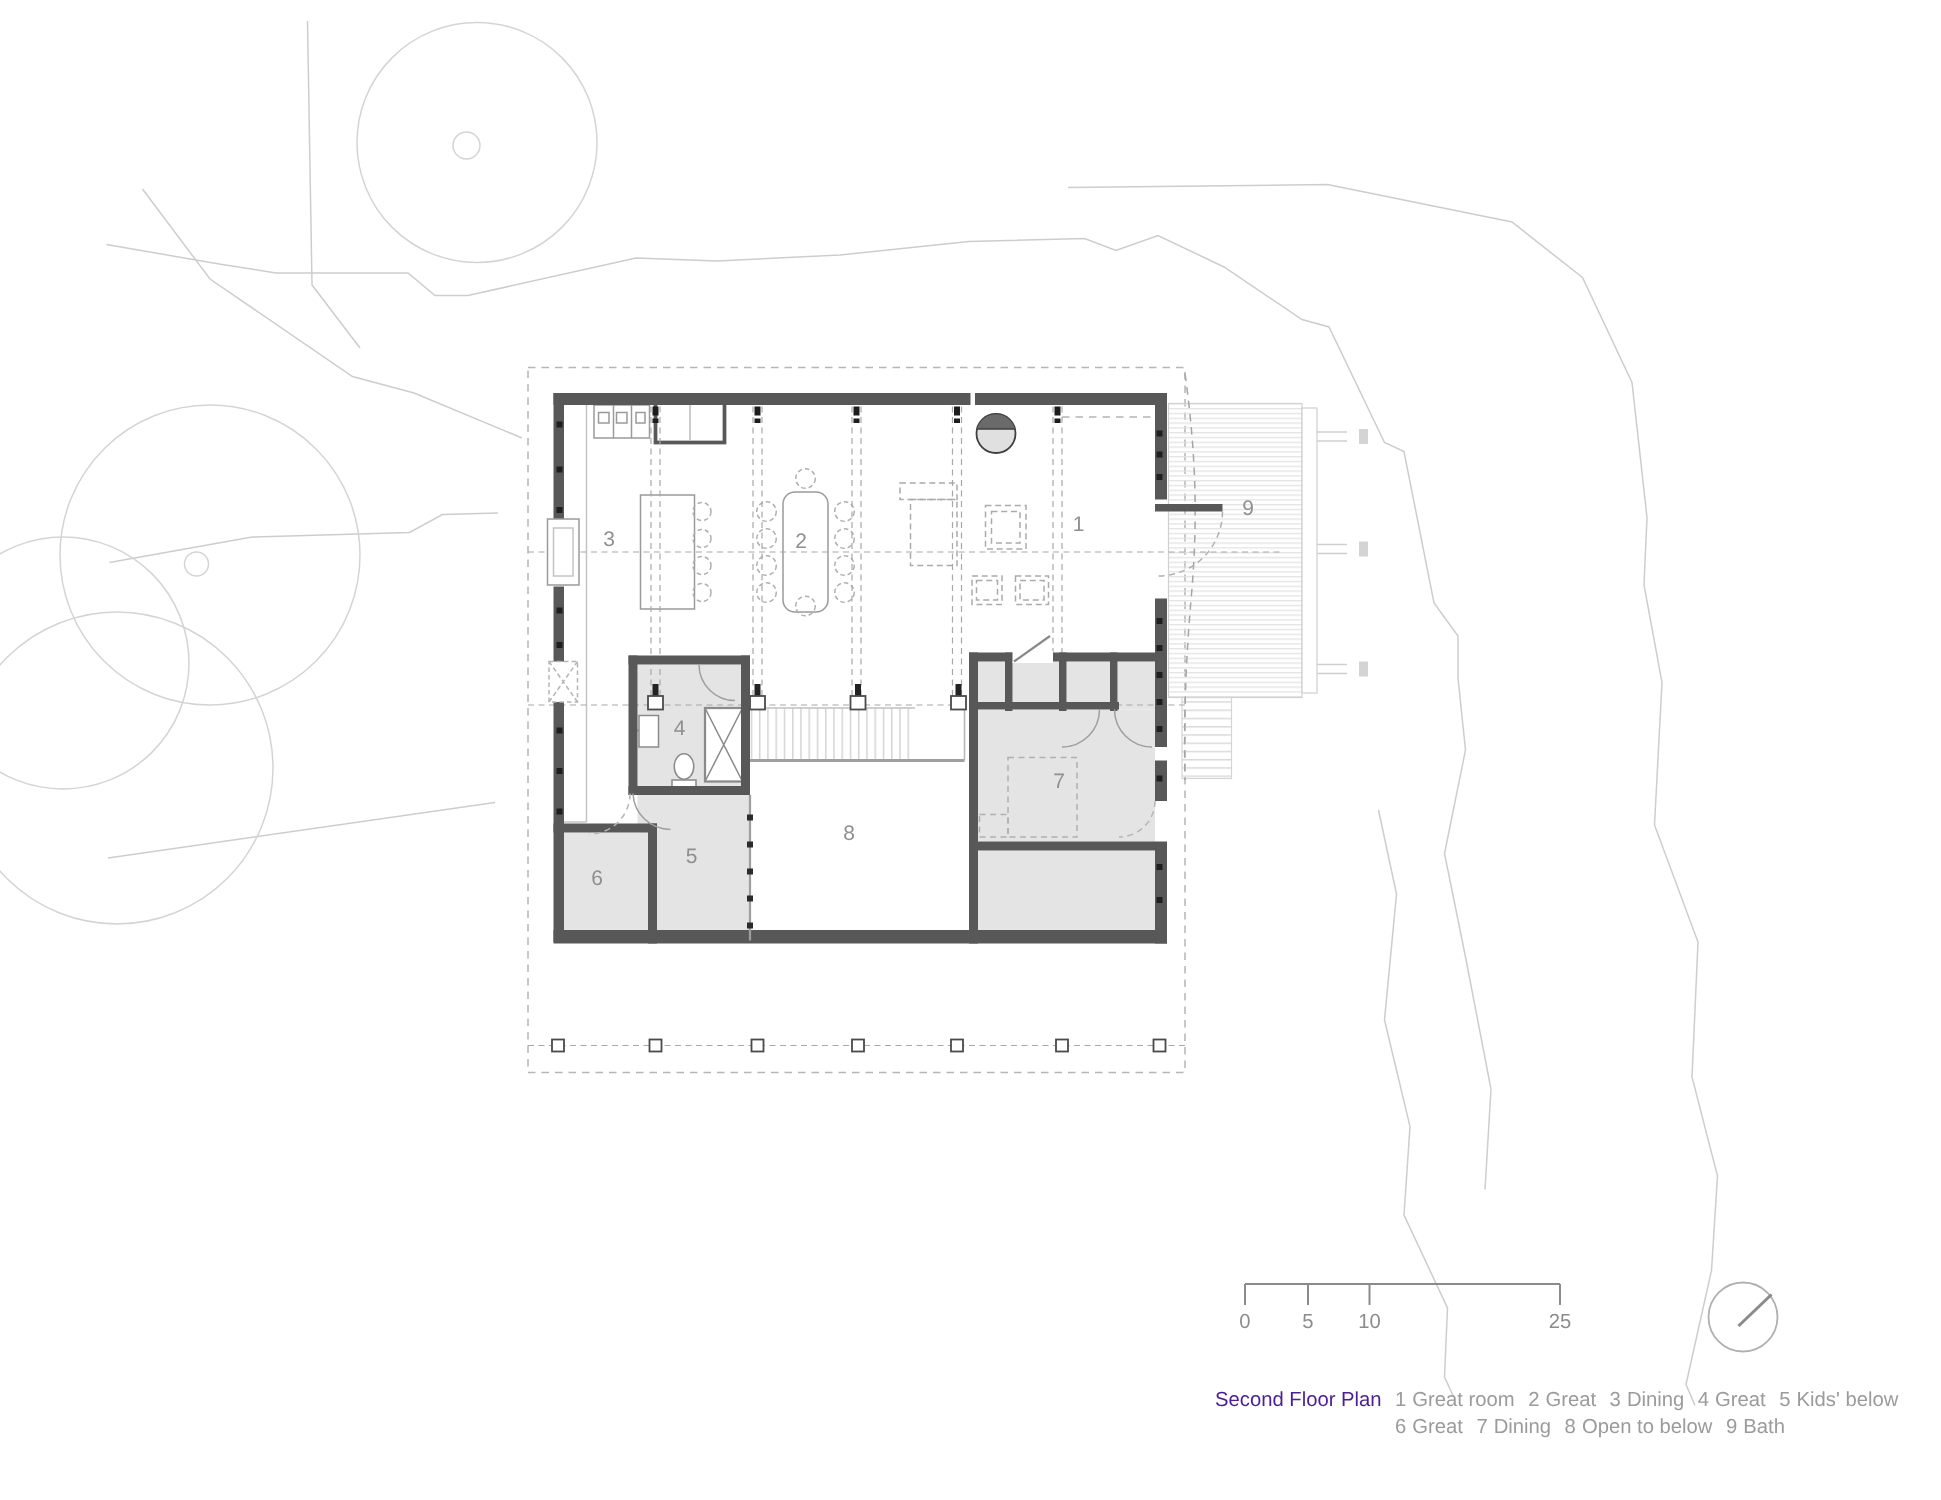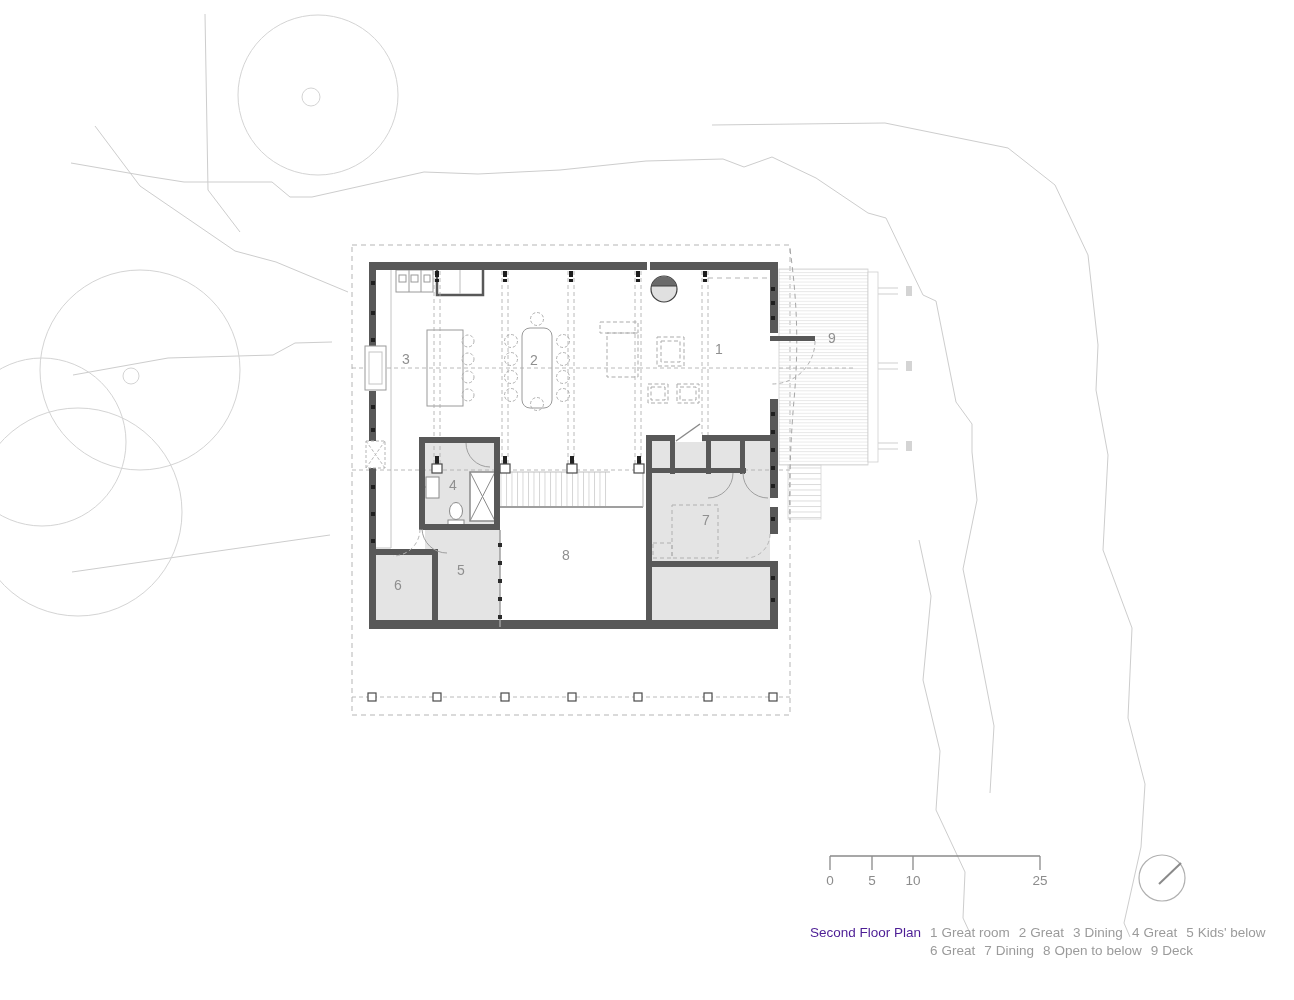--- a/index.html
+++ b/index.html
@@ -347,17 +347,17 @@
   <span class="legend-item">
         <span>7</span>
         <span>Dining</span>
       </span>
   <span class="legend-item">
         <span>8</span>
         <span>Open to below</span>
       </span>
   <span class="legend-item">
         <span>9</span>
-        <span>Deck</span>
+        <span>Bath</span>
       </span>
 </div>
 
 </div>
 
 </body></html>

